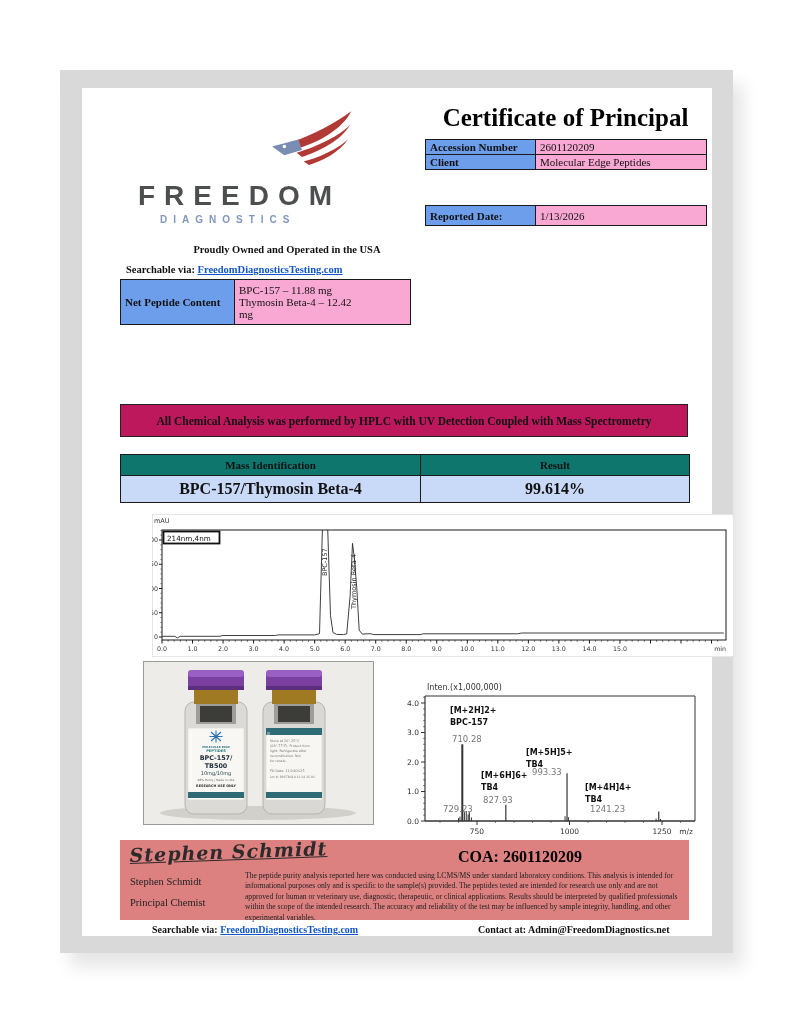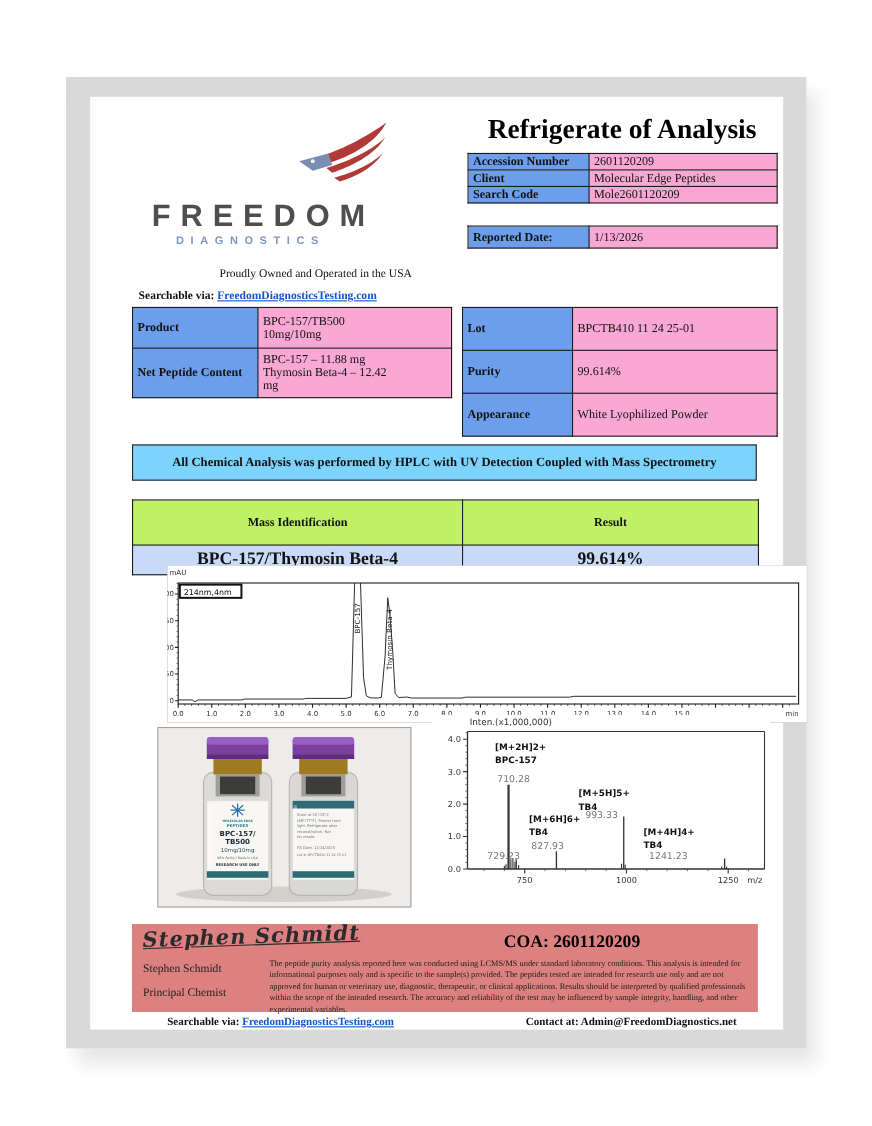--- a/index.html
+++ b/index.html
@@ -4,39 +4,39 @@
 <style>
   html,body{margin:0;padding:0;background:#ffffff;}
   body{width:793px;height:1024px;position:relative;font-family:"Liberation Serif",serif;-webkit-font-smoothing:antialiased;}
   .frame{position:absolute;left:60px;top:70px;width:673px;height:883px;background:#d9d9d9;box-shadow:10px 14px 16px rgba(0,0,0,.10);}
   .page{position:absolute;left:22px;top:18px;width:630px;height:848px;background:#ffffff;}
   .abs{position:absolute;}
 
   
   .brand-name{font-family:"Liberation Sans",sans-serif;font-weight:bold;font-size:28px;letter-spacing:9px;color:#4d4e50;}
   .brand-sub{font-family:"Liberation Sans",sans-serif;font-weight:bold;font-size:10px;letter-spacing:6px;color:#8096bf;}
-  .tagline{font-weight:normal;font-size:10.5px;color:#111;}
+  .tagline{font-weight:bold;font-size:10.5px;color:#111;}
   .searchline{font-weight:bold;font-size:10.5px;color:#111;}
   a.link{color:#1155cc;text-decoration:underline;font-weight:bold;cursor:pointer;}
 
   .coa-title{font-weight:bold;font-size:25px;color:#000;text-align:center;}
 
   
   table.blue{border-collapse:collapse;table-layout:fixed;}
   table.blue td{border:1px solid #1a1a1a;padding:1px 4px;vertical-align:middle;font-size:11px;color:#111;}
   table.blue td.lbl{background:#6d9eeb;font-weight:bold;}
   table.blue td.val{background:#f9a8d4;white-space:pre-line;}
   table.blue{border:1.5px solid #1a1a1a;}
 
-  .banner{background:#7dd3fc;border:1.5px solid #222;display:flex;align-items:center;justify-content:center;
+  .banner{background:#be185d;border:1.5px solid #222;display:flex;align-items:center;justify-content:center;
           font-weight:bold;font-size:11.5px;color:#111;text-align:center;}
 
   table.mass{border-collapse:collapse;table-layout:fixed;border:1.5px solid #1a1a1a;}
   table.mass td{border:1px solid #1a1a1a;text-align:center;color:#111;}
-  table.mass tr.hd td{background:#bef264;font-weight:bold;font-size:11px;padding:14px;}
+  table.mass tr.hd td{background:#0f766e;font-weight:bold;font-size:11px;padding:4px;}
   table.mass tr.dt td{background:#c9daf8;font-weight:bold;font-size:16px;padding:4px;}
 
   .photo{border:1.5px solid #9a9a98;background:#edece9;}
 
   
   .footer-pink{background:#dd8080;}
   .sig{font-family:"DejaVu Serif",serif;font-style:italic;font-weight:bold;font-size:19px;color:#2b2b2b;
        text-decoration:underline;transform:rotate(-2deg);transform-origin:left bottom;letter-spacing:1px;}
   .sig-name{font-size:10.5px;color:#222;}
   .coa-num{font-weight:bold;font-size:16px;color:#000;text-align:center;}
@@ -61,40 +61,36 @@
     </svg>
   </div>
   <div class="abs brand-name" style="left:56px;top:92px;width:260px;">FREEDOM</div>
   <div class="abs brand-sub" style="left:60px;top:126px;width:260px;text-align:left;padding-left:18px;">DIAGNOSTICS</div>
   <div class="abs tagline" style="left:60px;top:156px;width:290px;text-align:center;">Proudly Owned and Operated in the USA</div>
   <div class="abs searchline" style="left:44px;top:176px;width:320px;">
     <span>Searchable via:</span>
     <a class="link">FreedomDiagnosticsTesting.com</a>
   </div>
 
-  <div class="abs coa-title" style="left:343px;top:16px;width:281px;">Refrigerate of Analysis</div>
+  <div class="abs coa-title" style="left:343px;top:16px;width:281px;">Certificate of Principal</div>
 
   <table class="blue abs" style="left:343px;top:51px;width:281px;">
     <colgroup>
           <col style="width:110px">
           <col style="width:171px">
         </colgroup>
     <tbody>
           <tr>
             <td class="lbl">Accession Number</td>
             <td class="val">2601120209</td>
           </tr>
     <tr>
             <td class="lbl">Client</td>
             <td class="val">Molecular Edge Peptides</td>
           </tr>
-    <tr>
-            <td class="lbl">Search Code</td>
-            <td class="val">Mole2601120209</td>
-          </tr>
   </tbody>
       </table>
 
   <table class="blue abs" style="left:343px;top:117px;width:281px;">
     <colgroup>
           <col style="width:110px">
           <col style="width:171px">
         </colgroup>
     <tbody>
     <tr style="height:20px;">
@@ -103,54 +99,29 @@
           </tr>
   </tbody>
       </table>
 
   <table class="blue abs" style="left:38px;top:191px;width:290px;">
     <colgroup>
           <col style="width:114px">
           <col style="width:176px">
         </colgroup>
     <tbody>
-          <tr style="height:37px;">
-            <td class="lbl">Product</td>
-            <td class="val">BPC-157/TB500
-10mg/10mg</td>
-          </tr>
     <tr style="height:45px;">
             <td class="lbl">Net Peptide Content</td>
             <td class="val">BPC-157 – 11.88 mg
 Thymosin Beta-4 – 12.42
 mg</td>
           </tr>
   </tbody>
       </table>
 
-  <table class="blue abs" style="left:338px;top:191px;width:286px;">
-    <colgroup>
-          <col style="width:100px">
-          <col style="width:186px">
-        </colgroup>
-    <tbody>
-          <tr style="height:39px;">
-            <td class="lbl">Lot</td>
-            <td class="val">BPCTB410 11 24 25-01</td>
-          </tr>
-    <tr style="height:39px;">
-            <td class="lbl">Purity</td>
-            <td class="val">99.614%</td>
-          </tr>
-    <tr style="height:39px;">
-            <td class="lbl">Appearance</td>
-            <td class="val">White Lyophilized Powder</td>
-          </tr>
-  </tbody>
-      </table>
 
   <div class="abs banner" style="left:38px;top:316px;width:566px;height:31px;">All Chemical Analysis was performed by HPLC with UV Detection Coupled with Mass Spectrometry</div>
 
   <table class="mass abs" style="left:38px;top:366px;width:569px;">
     <colgroup>
           <col style="width:300px">
           <col style="width:269px">
         </colgroup>
     <tbody>
           <tr class="hd">
@@ -363,21 +334,21 @@
         <text x="72" y="105.5" font-size="6.4" font-weight="bold" fill="#1d2b3a" text-anchor="middle">TB500</text>
         <text x="72" y="112.5" font-size="5" fill="#2c4a56" text-anchor="middle">10mg/10mg</text>
         <text x="72" y="119" font-size="2.9" fill="#666" text-anchor="middle">98% Purity  |  Made in USA</text>
         <text x="72" y="125" font-size="3.4" font-weight="bold" fill="#333" text-anchor="middle">RESEARCH USE ONLY</text>
         <rect x="44" y="130" width="56" height="6" fill="#2e6b74"></rect>
         <rect x="45" y="70" width="3" height="58" fill="#ffffff" opacity="0.4"></rect>
       </g>
     </svg>
   </div>
 
-  <div class="abs" style="left:311px;top:562px;width:307px;height:157px;">
+  <div class="abs" style="left:311px;top:593px;width:307px;height:157px;">
     <svg id="ms-svg" width="307" height="157" viewBox="0 0 307 157">
           <rect x="0" y="0" width="307" height="157" fill="#ffffff"></rect>
           <text x="34" y="9" font-size="8" fill="#333">Inten.(x1,000,000)</text>
           <line x1="32" y1="15" x2="302" y2="15" stroke="#333" stroke-width="1"></line>
           <line x1="32" y1="15" x2="32" y2="140" stroke="#333" stroke-width="1.2"></line>
           <line x1="32" y1="140" x2="302" y2="140" stroke="#333" stroke-width="1.4"></line>
           <line x1="302" y1="15" x2="302" y2="140" stroke="#333" stroke-width="1"></line>
           <line x1="28" y1="140" x2="32" y2="140" stroke="#333" stroke-width="1"></line>
           <text x="26" y="142.6" font-size="7.5" fill="#333" text-anchor="end">0.0</text>
           <line x1="28" y1="110.5" x2="32" y2="110.5" stroke="#333" stroke-width="1"></line>

